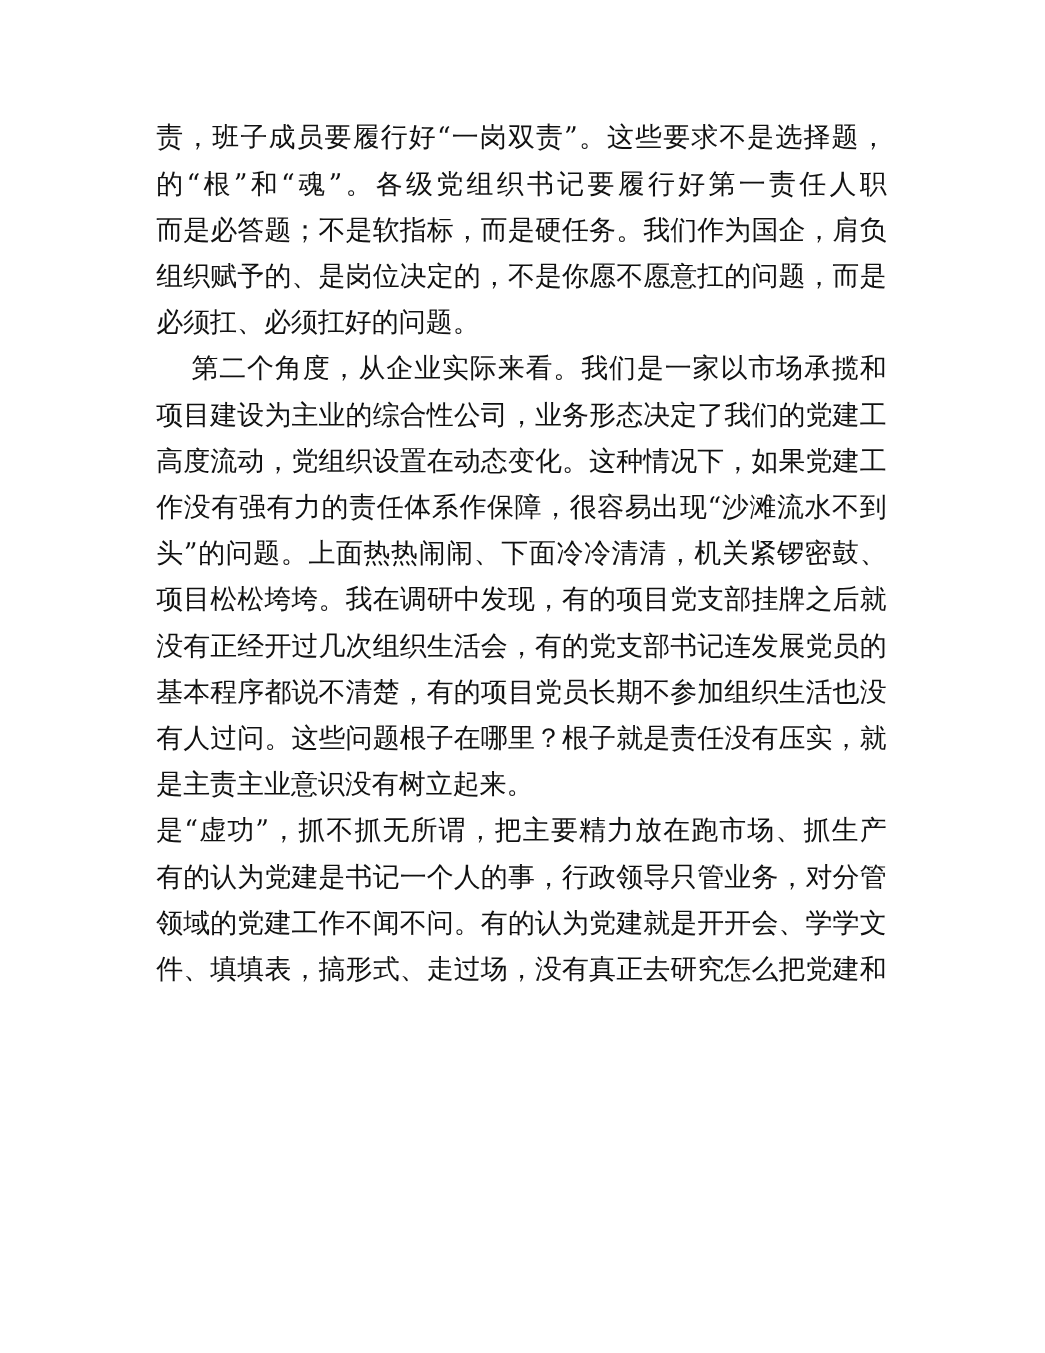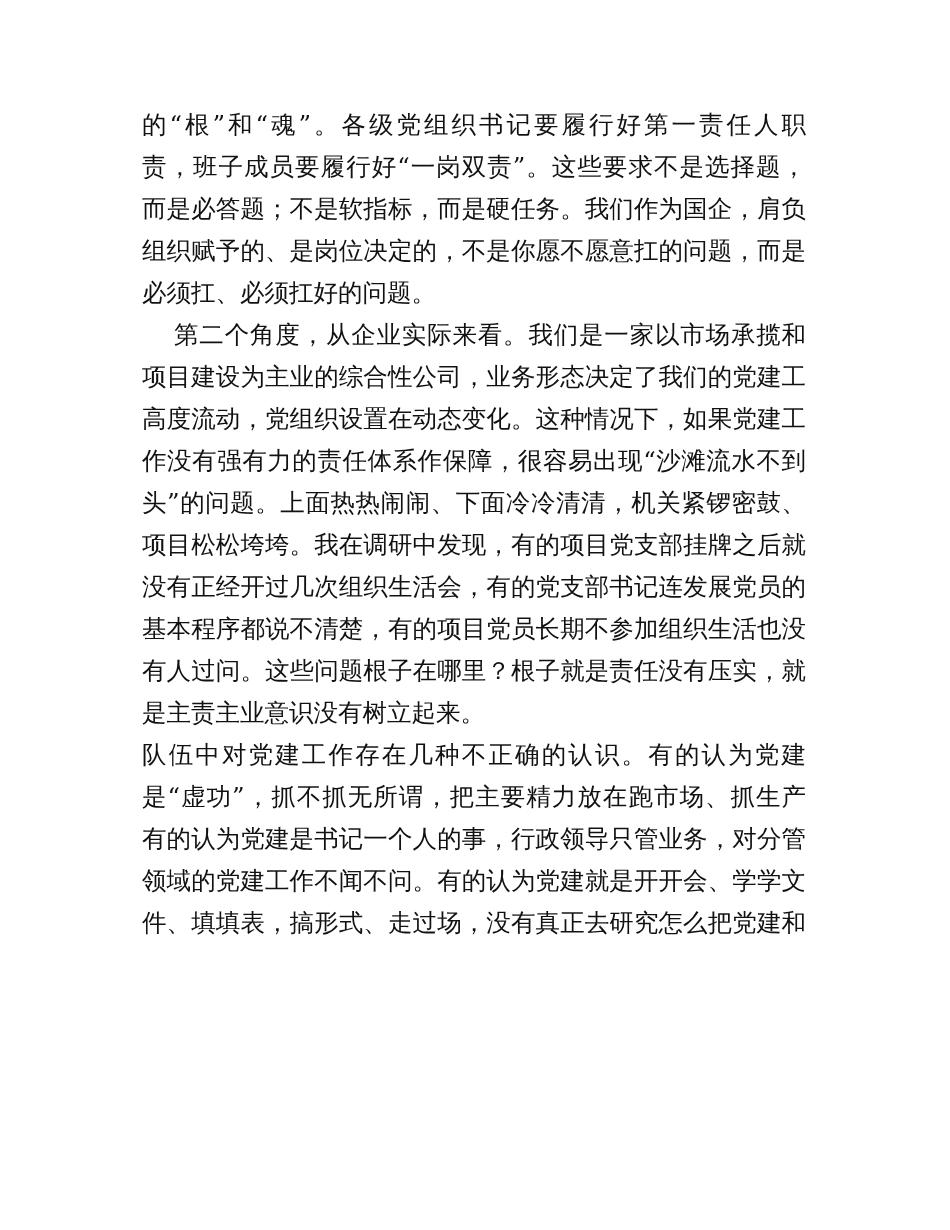--- a/index.html
+++ b/index.html
@@ -13,40 +13,39 @@
   }
   .line.last { text-align-last: left; }
   .line.indent { padding-left: 32px; }
 </style>
 </head>
 <body>
 
 <div class="page">
 
   <div>
+    <span class="line">责，班子成员要履行好“一岗双责”。这些要求不是选择题，</span>
     <span class="line">的“根”和“魂”。各级党组织书记要履行好第一责任人职</span>
-    <span class="line">责，班子成员要履行好“一岗双责”。这些要求不是选择题，</span>
     <span class="line">而是必答题；不是软指标，而是硬任务。我们作为国企，肩负</span>
     <span class="line">组织赋予的、是岗位决定的，不是你愿不愿意扛的问题，而是</span>
     <span class="line last">必须扛、必须扛好的问题。</span>
   </div>
 
   <div>
     <span class="line indent">第二个角度，从企业实际来看。我们是一家以市场承揽和</span>
     <span class="line">项目建设为主业的综合性公司，业务形态决定了我们的党建工</span>
     <span class="line">高度流动，党组织设置在动态变化。这种情况下，如果党建工</span>
     <span class="line">作没有强有力的责任体系作保障，很容易出现“沙滩流水不到</span>
     <span class="line">头”的问题。上面热热闹闹、下面冷冷清清，机关紧锣密鼓、</span>
     <span class="line">项目松松垮垮。我在调研中发现，有的项目党支部挂牌之后就</span>
     <span class="line">没有正经开过几次组织生活会，有的党支部书记连发展党员的</span>
     <span class="line">基本程序都说不清楚，有的项目党员长期不参加组织生活也没</span>
     <span class="line">有人过问。这些问题根子在哪里？根子就是责任没有压实，就</span>
     <span class="line last">是主责主业意识没有树立起来。</span>
   </div>
 
   <div>
-    <span class="line">队伍中对党建工作存在几种不正确的认识。有的认为党建</span>
     <span class="line">是“虚功”，抓不抓无所谓，把主要精力放在跑市场、抓生产</span>
     <span class="line">有的认为党建是书记一个人的事，行政领导只管业务，对分管</span>
     <span class="line">领域的党建工作不闻不问。有的认为党建就是开开会、学学文</span>
     <span class="line">件、填填表，搞形式、走过场，没有真正去研究怎么把党建和</span>
   </div>
 </div>
 
 </body></html>

